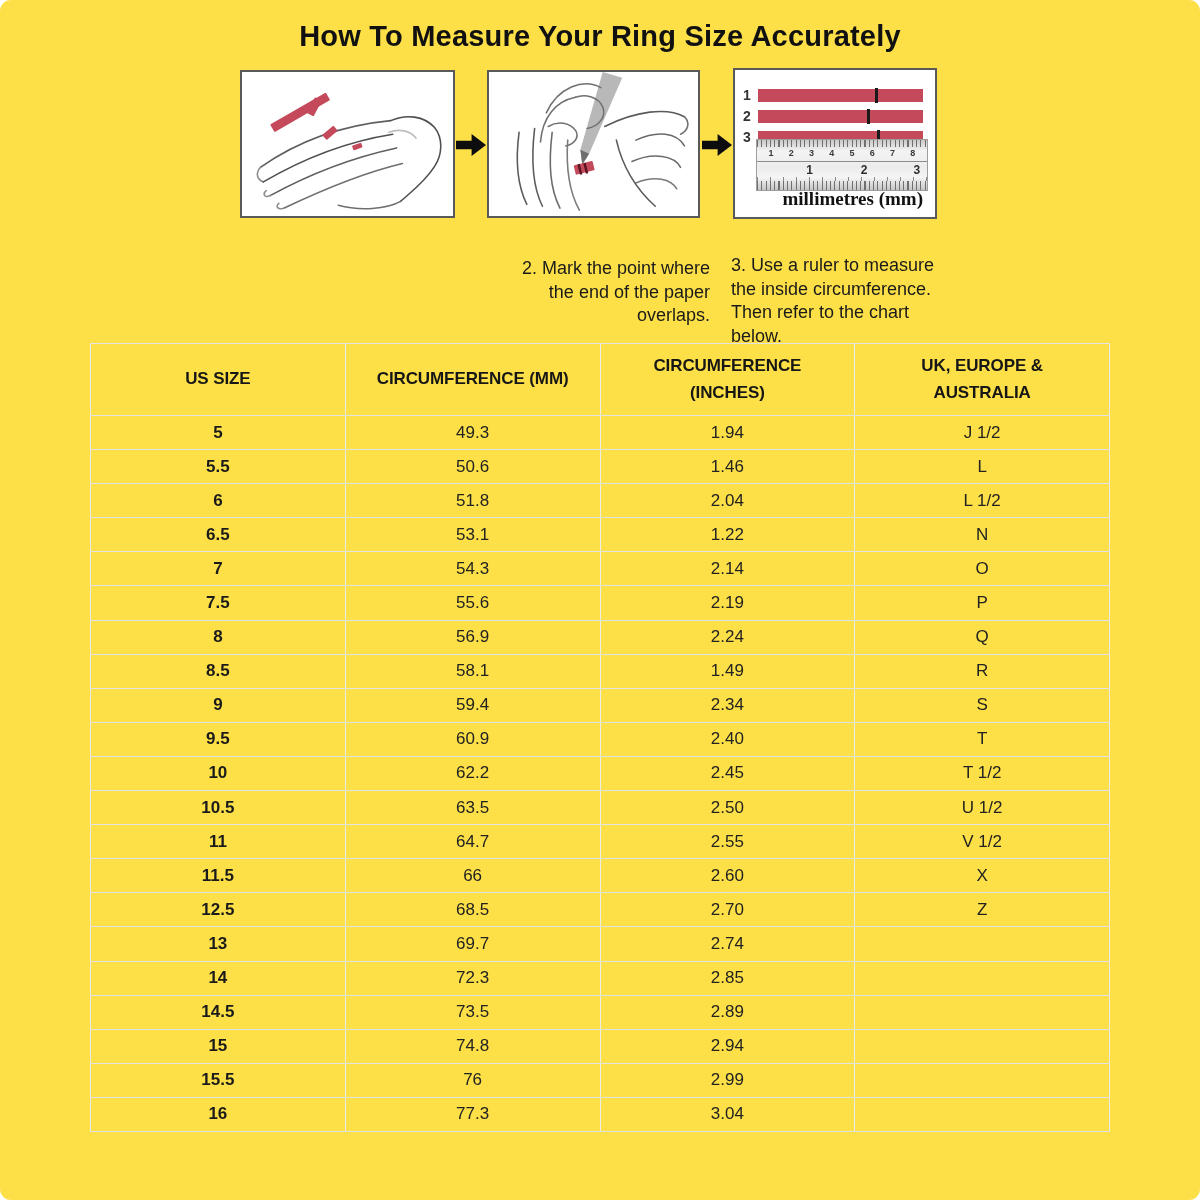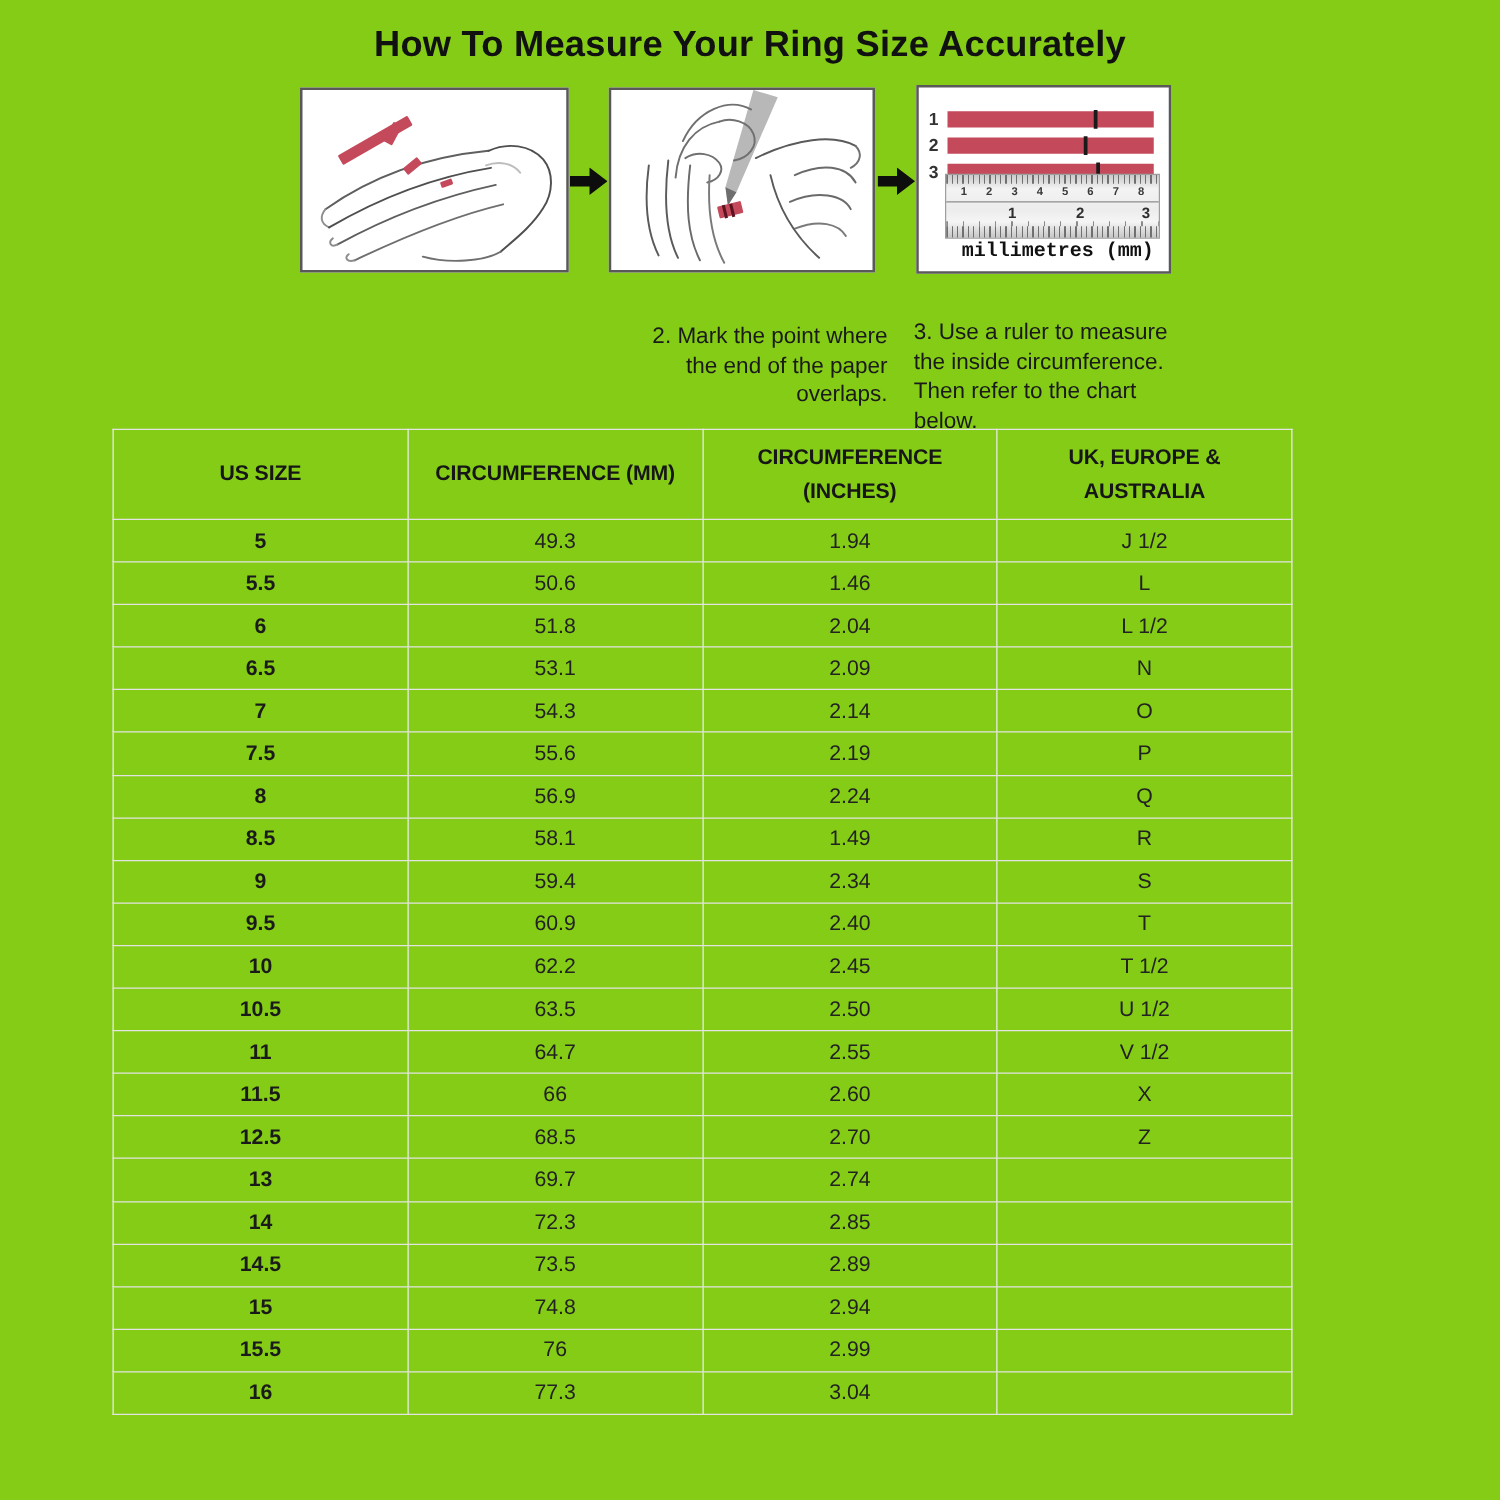--- a/index.html
+++ b/index.html
@@ -1,24 +1,25 @@
 <!DOCTYPE html>
 <html><head>
 <meta charset="utf-8">
 <style>
   * { margin: 0; padding: 0; box-sizing: border-box; }
   html, body { background: #ffffff; }
   .page {
     position: relative;
     width: 1200px;
     height: 1200px;
-    background: #84cc16;
+    background: #fde047;
     overflow: hidden;
     font-family: "Liberation Sans", sans-serif;
     color: #1c1c1c;
+    border-radius: 11px;
   }
 
   
   .title {
     position: absolute;
     top: 20px;
     left: 0;
     width: 1200px;
     text-align: center;
     font-size: 29px;
@@ -89,22 +90,22 @@
   .ticks-bottom {
     position: absolute; bottom: 0; left: 0; right: 0; height: 9px;
     background: repeating-linear-gradient(to right, #6f6f6f 0 1px, transparent 1px 4.3px);
   }
   .ticks-bottom-mid {
     position: absolute; bottom: 9px; left: 0; right: 0; height: 4px;
     background: repeating-linear-gradient(to right, #8a8a8a 0 1px, transparent 1px 13px);
   }
   .ruler-caption {
     position: absolute; right: 12px; bottom: 7px;
-    font-family: Liberation Mono, monospace;
-    font-size: 16px; font-weight: 700; color: #111; text-align: center;
+    font-family: Liberation Serif, serif;
+    font-size: 19px; font-weight: 700; color: #111; text-align: center;
   }
 
   
   .step {
     position: absolute;
     font-size: 18px;
     line-height: 1.32;
     color: #1a1a1a;
     white-space: pre-line;
   }
@@ -117,21 +118,21 @@
     font-family: "Liberation Serif", serif;
     font-size: 15.5px;
     font-weight: 700;
     white-space: normal;
   }
 
   
   .size-table {
     position: absolute;
     left: 90px; top: 343px;
-    width: 944px;
+    width: 1020px;
     border-collapse: collapse;
     table-layout: fixed;
     font-family: "Liberation Sans", sans-serif;
   }
   .size-table th, .size-table td {
     border: 1px solid #ebebeb;
     border-top-color: #e3e3e3;
     border-bottom-color: #e3e3e3;
     text-align: center;
     vertical-align: middle;
@@ -297,21 +298,21 @@
         </tr>
         <tr>
           <td>6</td>
           <td>51.8</td>
           <td>2.04</td>
           <td>L 1/2</td>
         </tr>
         <tr>
           <td>6.5</td>
           <td>53.1</td>
-          <td>2.09</td>
+          <td>1.22</td>
           <td>N</td>
         </tr>
         <tr>
           <td>7</td>
           <td>54.3</td>
           <td>2.14</td>
           <td>O</td>
         </tr>
         <tr>
           <td>7.5</td>

